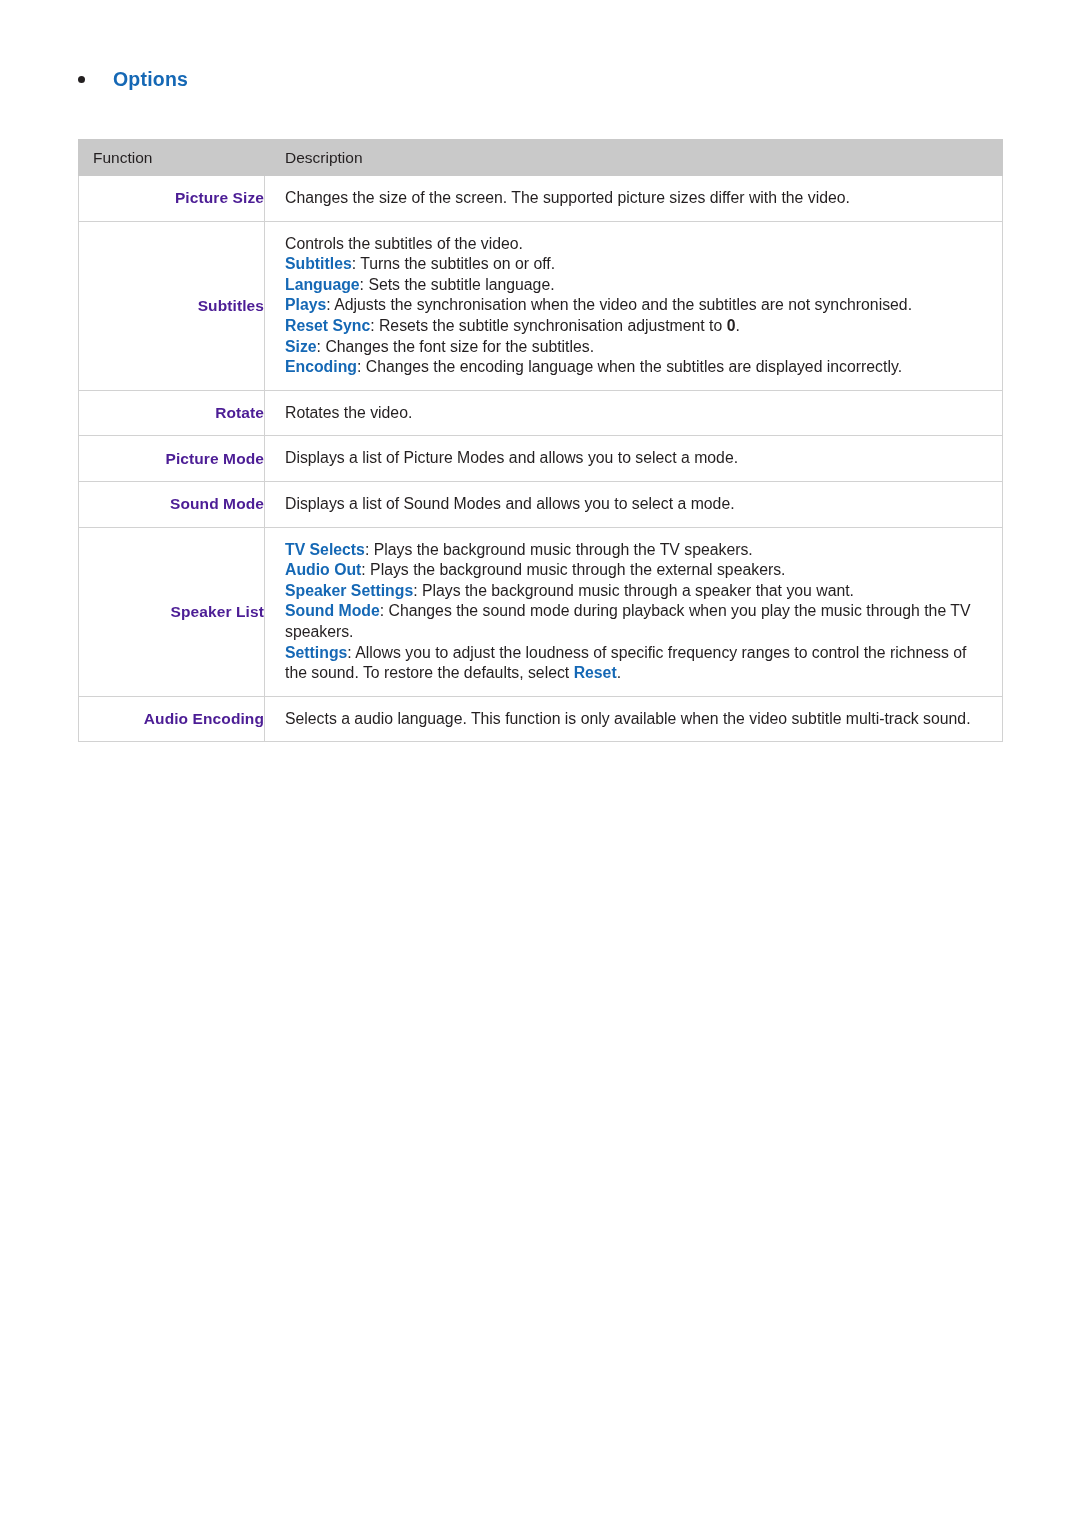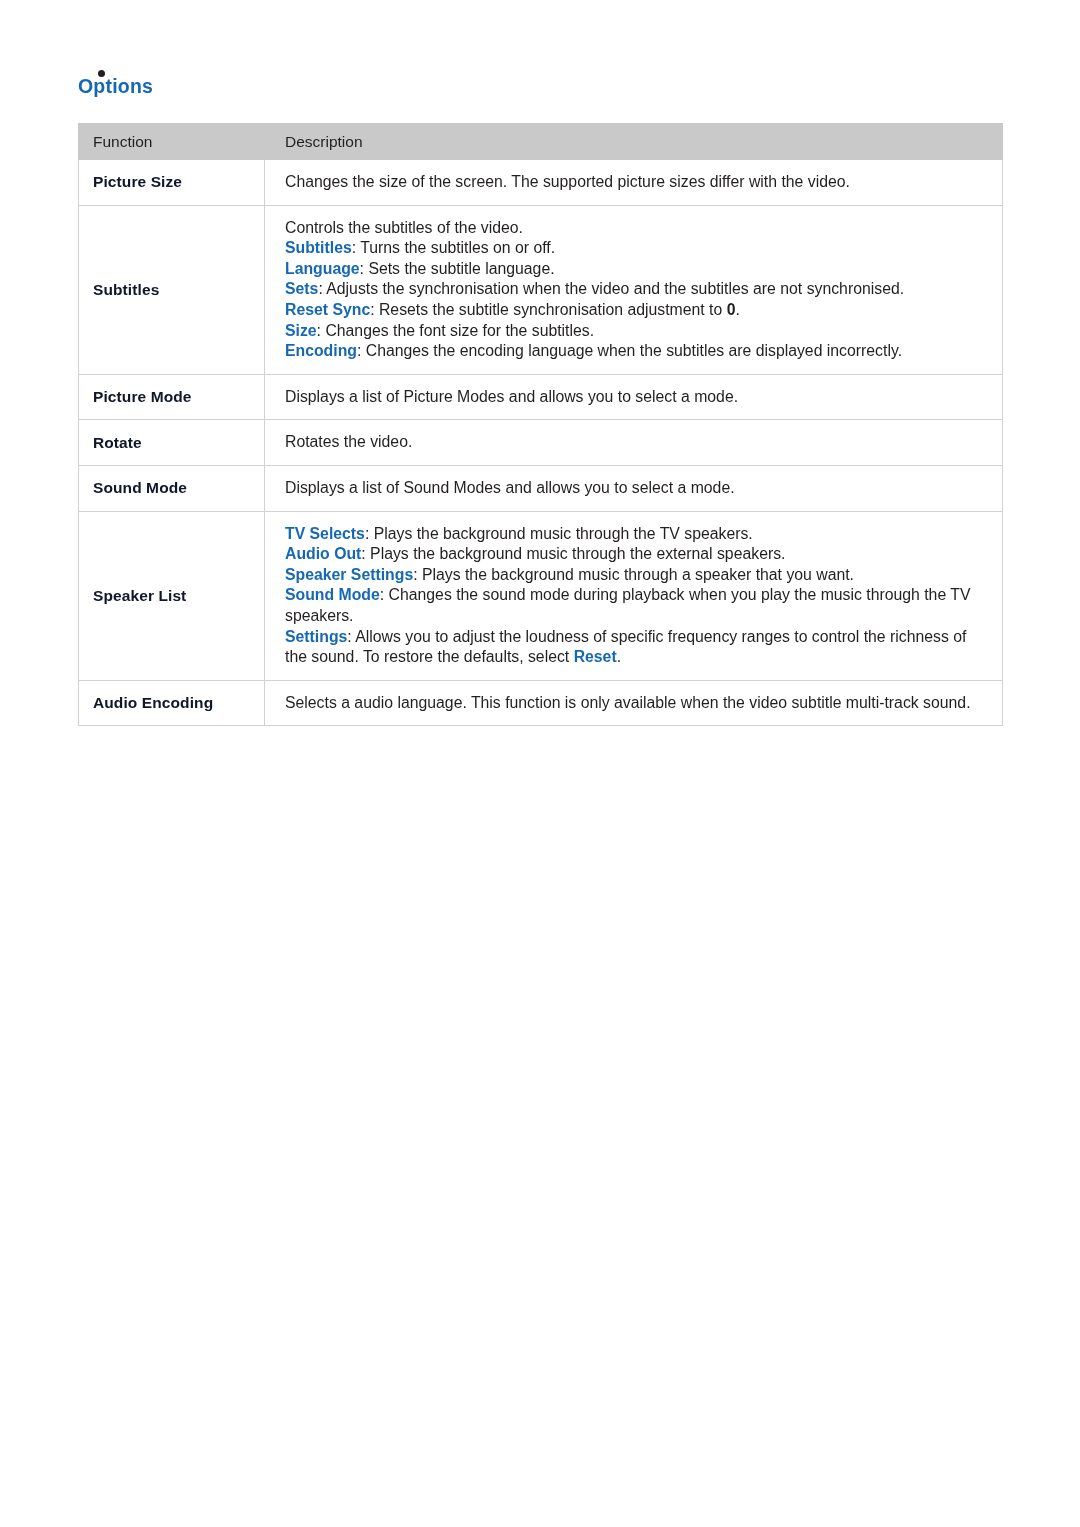--- a/index.html
+++ b/index.html
@@ -23,21 +23,20 @@
   }
 
   
   .heading-row {
     position: absolute;
     left: 78px;
     top: 70px;
     display: flex;
     align-items: center;
     gap: 0;
-    flex-direction: column;
   }
   .bullet-dot {
     width: 7px;
     height: 7px;
     border-radius: 50%;
     background: #231f20;
     display: inline-block;
     margin-right: 28px;
     flex: 0 0 auto;
   }
@@ -47,21 +46,21 @@
     color: #1568b5;
     letter-spacing: 0.2px;
     line-height: 1;
     white-space: nowrap;
   }
 
   
   .opt-table {
     position: absolute;
     left: 78px;
-    top: 123px;
+    top: 139px;
     width: 924px;
     border-collapse: collapse;
     table-layout: fixed;
   }
   .opt-table col.c-func { width: 186px; }
   .opt-table col.c-desc { width: 738px; }
 
   .opt-table th,
   .opt-table td {
     border: 1px solid #d2d2d2;
@@ -78,23 +77,24 @@
     font-size: 15.5px;
     color: #231f20;
     padding: 0 0 0 14px;
   }
   .opt-table thead th.th-desc { padding-left: 20px; }
 
   td.func-cell {
     padding: 10px 0 10px 14px;
     font-size: 15.5px;
     font-weight: bold;
-    color: #0f172a;
+    color: #4c1d95;
     white-space: nowrap;
     letter-spacing: 0.1px;
+    text-align: right;
   }
   td.desc-cell {
     padding: 12px 16px 12px 20px;
     font-size: 15.8px;
     line-height: 20.6px;
     color: #231f20;
   }
   td.desc-cell .line {
     display: block;
     white-space: normal;
@@ -135,36 +135,36 @@
           <td class="desc-cell">
             <span class="line">Changes the size of the screen. The supported picture sizes differ with the video.</span>
           </td>
         </tr>
         <tr>
           <td class="func-cell">Subtitles</td>
           <td class="desc-cell">
             <span class="line">Controls the subtitles of the video.</span>
             <span class="line"><span class="kw">Subtitles</span>: Turns the subtitles on or off.</span>
             <span class="line"><span class="kw">Language</span>: Sets the subtitle language.</span>
-            <span class="line"><span class="kw">Sets</span>: Adjusts the synchronisation when the video and the subtitles are not synchronised.</span>
+            <span class="line"><span class="kw">Plays</span>: Adjusts the synchronisation when the video and the subtitles are not synchronised.</span>
             <span class="line"><span class="kw">Reset Sync</span>: Resets the subtitle synchronisation adjustment to <span class="strongnum">0</span>.</span>
             <span class="line"><span class="kw">Size</span>: Changes the font size for the subtitles.</span>
             <span class="line"><span class="kw">Encoding</span>: Changes the encoding language when the subtitles are displayed incorrectly.</span>
           </td>
         </tr>
         <tr>
+          <td class="func-cell">Rotate</td>
+          <td class="desc-cell">
+            <span class="line">Rotates the video.</span>
+          </td>
+        </tr>
+        <tr>
           <td class="func-cell">Picture Mode</td>
           <td class="desc-cell">
             <span class="line">Displays a list of Picture Modes and allows you to select a mode.</span>
-          </td>
-        </tr>
-        <tr>
-          <td class="func-cell">Rotate</td>
-          <td class="desc-cell">
-            <span class="line">Rotates the video.</span>
           </td>
         </tr>
         <tr>
           <td class="func-cell">Sound Mode</td>
           <td class="desc-cell">
             <span class="line">Displays a list of Sound Modes and allows you to select a mode.</span>
           </td>
         </tr>
         <tr>
           <td class="func-cell">Speaker List</td>

